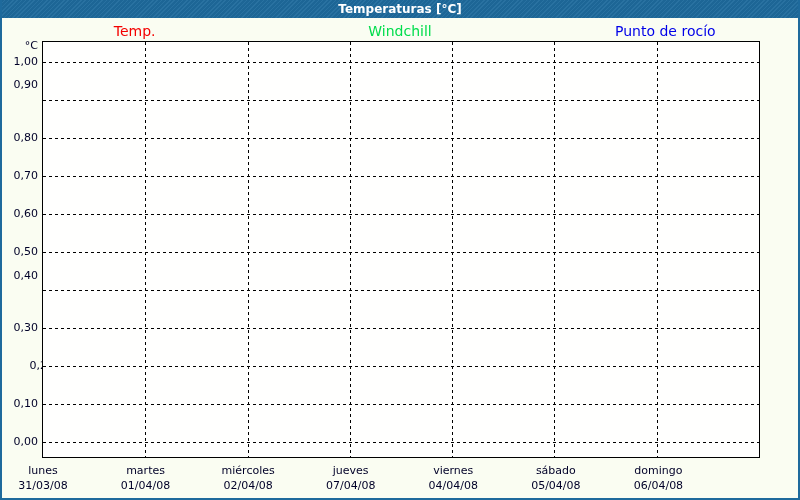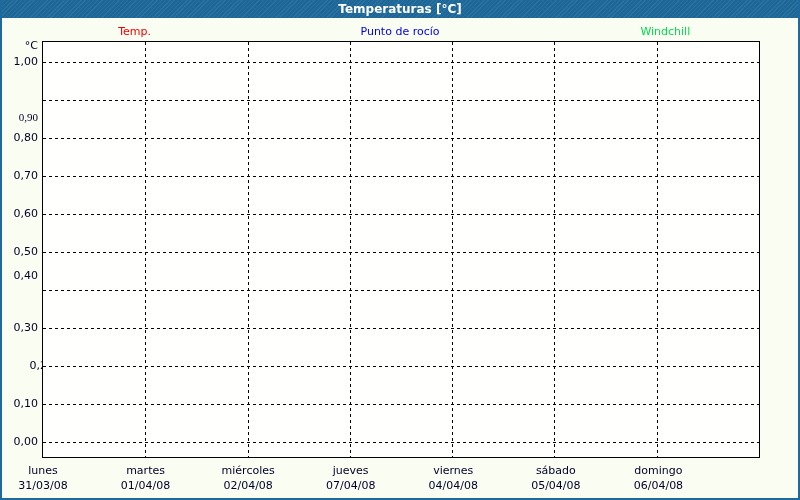--- a/index.html
+++ b/index.html
@@ -25,21 +25,21 @@
     text-align: center; line-height: 18px;
   }
 
   .legend {
     position: absolute; left: 0; top: 24px; width: 796px; height: 16px;
     display: flex;
   }
   .legend-item {
     flex: 1 1 0;
     text-align: center;
-    font-size: 11px;
+    font-size: 14px;
     line-height: 15px;
   }
 
   .unit-label {
     position: absolute; left: 0; top: 39px; width: 36px;
     text-align: right;
     font-size: 11px; color: #000028;
   }
 
   .ylabels { position: absolute; left: 0; top: 0; width: 36px; height: 500px; }
@@ -71,29 +71,29 @@
 </head>
 <body>
 
 <div class="window">
   <div class="titlebar">
     <span>Temperaturas [°C]</span>
   </div>
 
   <div class="legend" id="legend">
       <div class="legend-item" style="color: rgb(244, 0, 0);">Temp.</div>
+      <div class="legend-item" style="color: rgb(0, 221, 76);">Windchill</div>
       <div class="legend-item" style="color: rgb(0, 0, 232);">Punto de rocío</div>
-      <div class="legend-item" style="color: rgb(0, 221, 76);">Windchill</div>
     </div>
 
   <div class="unit-label">°C</div>
 
   <div class="ylabels" id="ylabels">
       <div class="ytick" style="top: 55px;">1,00</div>
-      <div class="ytick" style="top: 110px; font-family: Liberation Serif, serif;">0,90</div>
+      <div class="ytick" style="top: 78px;">0,90</div>
       <div class="ytick" style="top: 131px;">0,80</div>
       <div class="ytick" style="top: 169px;">0,70</div>
       <div class="ytick" style="top: 207px;">0,60</div>
       <div class="ytick" style="top: 245px;">0,50</div>
       <div class="ytick" style="top: 269px;">0,40</div>
       <div class="ytick" style="top: 321px;">0,30</div>
       <div class="ytick" style="top: 359px; padding-left: 16px;">0,20</div>
       <div class="ytick" style="top: 397px;">0,10</div>
       <div class="ytick" style="top: 435px;">0,00</div>
     </div>

